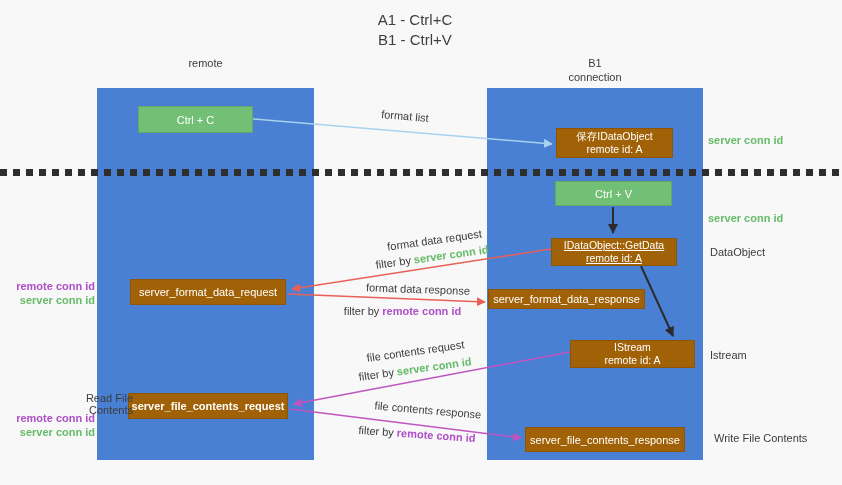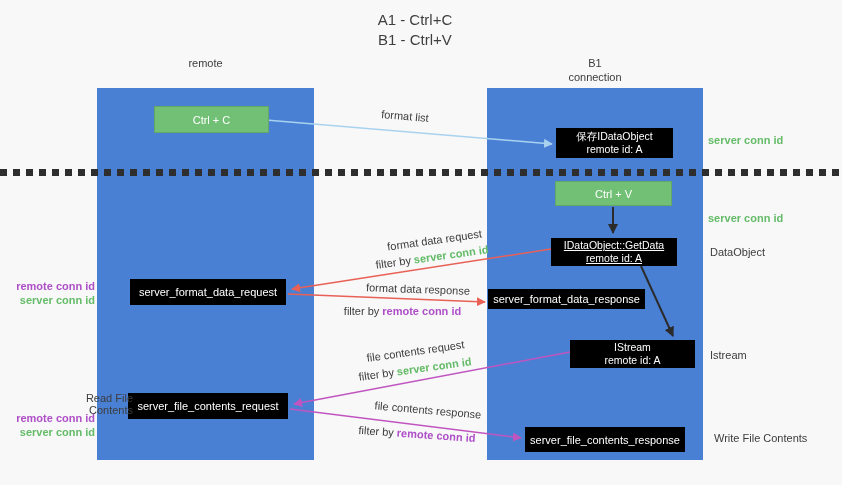--- a/index.html
+++ b/index.html
@@ -11,21 +11,21 @@
   .lane-a1{left:97px;width:217px;}
   .lane-b1{left:487px;width:216px;}
   .lane-header{position:absolute;top:56px;text-align:center;font-size:11px;
                line-height:14px;color:#3c3c3c;}
   .divider{position:absolute;left:0;top:169px;width:842px;height:7px;
            background:repeating-linear-gradient(90deg,#2e2e2e 0 7px,transparent 7px 13px);}
   .node{position:absolute;display:flex;flex-direction:column;align-items:center;
         justify-content:center;color:#fff;font-size:11px;line-height:14px;
         text-align:center;box-shadow:inset 0 0 0 1px rgba(0,0,0,0.12);}
   .green{background:#72bf76;}
-  .orange{background:#000000;}
+  .orange{background:#a16207;}
   .albl{position:absolute;font-size:11px;color:#3c3c3c;text-align:center;}
   .slbl{position:absolute;font-size:11px;color:#3c3c3c;}
   .c-green{color:#64bb68;font-weight:bold;}
   .c-purple{color:#ae4fc8;font-weight:bold;}
   .lp{margin-right:3px;}
   .right-align{text-align:right;}
   svg.arrows{position:absolute;left:0;top:0;pointer-events:none;}
 </style>
 </head>
 <body>
@@ -67,21 +67,21 @@
     </defs>
     <line x1="253" y1="119" x2="552" y2="144" stroke-width="1.5" marker-end="url(#mBlue)" stroke="#a9d2ef"></line>
     <line x1="613" y1="207" x2="613" y2="233" stroke-width="2" marker-end="url(#mBlack)" stroke="#2b2b2b"></line>
     <line x1="551" y1="249" x2="292" y2="289" stroke-width="1.5" marker-end="url(#mRed)" stroke="#e96056"></line>
     <line x1="288" y1="294" x2="485" y2="302" stroke-width="1.5" marker-end="url(#mRed)" stroke="#e96056"></line>
     <line x1="641" y1="266" x2="673" y2="336" stroke-width="2" marker-end="url(#mBlack)" stroke="#2b2b2b"></line>
     <line x1="570" y1="352" x2="294" y2="404" stroke-width="1.5" marker-end="url(#mMag)" stroke="#c055c0"></line>
     <line x1="290" y1="409" x2="521" y2="438" stroke-width="1.5" marker-end="url(#mMag)" stroke="#c055c0"></line>
   </svg>
 
-  <div class="node green" style="left:138px;top:106px;width:115px;height:27px;margin-left:16px;">
+  <div class="node green" style="left:138px;top:106px;width:115px;height:27px;">
     <span>Ctrl + C</span>
   </div>
 
   <div class="node orange" style="left:556px;top:128px;width:117px;height:30px;font-size:10.5px;line-height:13px;">
     <span>保存IDataObject</span>
     <span>remote id: A</span>
   </div>
 
   <div class="node green" style="left:555px;top:181px;width:117px;height:25px;">
     <span>Ctrl + V</span>
@@ -98,21 +98,21 @@
 
   <div class="node orange" style="left:488px;top:289px;width:157px;height:20px;">
     <span>server_format_data_response</span>
   </div>
 
   <div class="node orange" style="left:570px;top:340px;width:125px;height:28px;font-size:10.5px;line-height:13px;">
     <span>IStream</span>
     <span>remote id: A</span>
   </div>
 
-  <div class="node orange" style="left:128px;top:393px;width:160px;height:26px;">
+  <div class="node orange" style="left:128px;top:393px;width:160px;height:26px;font-weight:bold;">
     <span>server_file_contents_request</span>
   </div>
 
   <div class="node orange" style="left:525px;top:427px;width:160px;height:25px;">
     <span>server_file_contents_response</span>
   </div>
 
   <div class="albl" style="left:370px;top:110px;width:70px;transform:rotate(5deg);">format list</div>
 
   <div class="albl" style="left:362px;top:234px;width:145px;transform:rotate(-8deg);">format data request</div>

